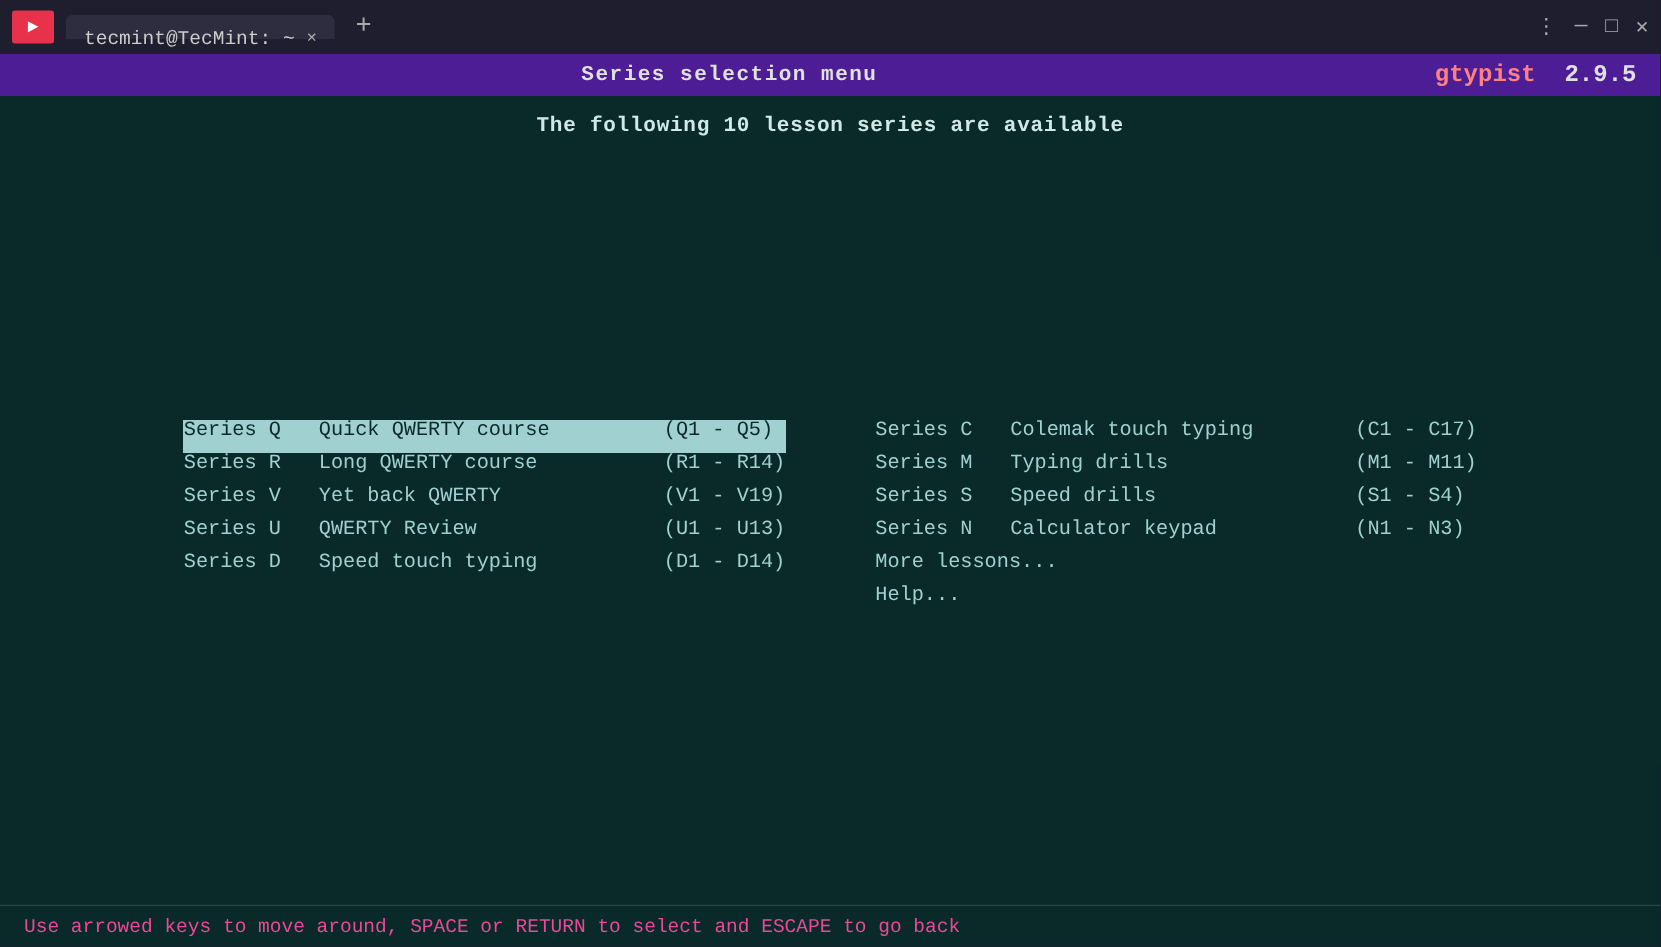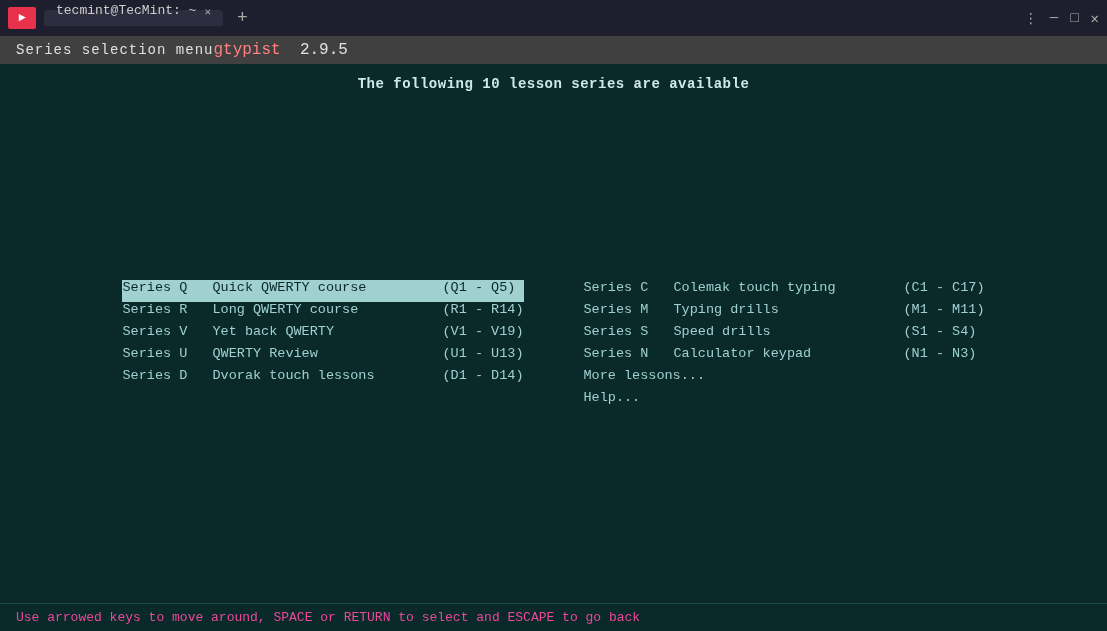--- a/index.html
+++ b/index.html
@@ -40,21 +40,21 @@
       font-weight: bold;
     }
 
     .tab {
       background: #2d2d3f;
       color: #ccc;
       padding: 8px 12px;
       border-radius: 4px 4px 0 0;
       font-size: 13px;
       display: flex;
-      align-items: flex-end;
+      align-items: flex-start;
       gap: 8px;
       height: 16px;
     }
 
     .tab-close {
       font-size: 11px;
       color: #aaa;
     }
 
     .tab-add {
@@ -73,26 +73,27 @@
     }
 
     .title-bar-btn {
       color: #aaa;
       font-size: 14px;
       cursor: pointer;
     }
 
     
     .menu-bar {
-      background: #404040;
+      background: #4c1d95;
       height: 28px;
       display: flex;
       align-items: center;
-      justify-content: flex-start;
+      justify-content: space-between;
       padding: 0 16px;
+      font-weight: bold;
     }
 
     .menu-bar-title {
       color: #e0e0e0;
       font-size: 14px;
       font-family: 'Courier New', Courier, monospace;
       letter-spacing: 1px;
     }
 
     .version-app {
@@ -220,21 +221,21 @@
   <div class="heading-line">The following 10 lesson series are available</div>
 
   <div class="content-area">
     <div class="series-table">
 
       <div class="series-col" id="series-left">
       <div class="series-row highlighted"><span class="col-key">Series Q</span><span class="col-name">Quick QWERTY course</span><span class="col-range">(Q1 - Q5)</span></div>
           <div class="series-row plain"><span class="col-key">Series R</span><span class="col-name">Long QWERTY course</span><span class="col-range">(R1 - R14)</span></div>
           <div class="series-row plain"><span class="col-key">Series V</span><span class="col-name">Yet back QWERTY</span><span class="col-range">(V1 - V19)</span></div>
           <div class="series-row plain"><span class="col-key">Series U</span><span class="col-name">QWERTY Review</span><span class="col-range">(U1 - U13)</span></div>
-          <div class="series-row plain"><span class="col-key">Series D</span><span class="col-name">Dvorak touch lessons</span><span class="col-range">(D1 - D14)</span></div>
+          <div class="series-row plain"><span class="col-key">Series D</span><span class="col-name">Speed touch typing</span><span class="col-range">(D1 - D14)</span></div>
         </div>
 
       <div class="series-col" id="series-right">
       <div class="series-row plain"><span class="col-key">Series C</span><span class="col-name">Colemak touch typing</span><span class="col-range">(C1 - C17)</span></div>
           <div class="series-row plain"><span class="col-key">Series M</span><span class="col-name">Typing drills</span><span class="col-range">(M1 - M11)</span></div>
           <div class="series-row plain"><span class="col-key">Series S</span><span class="col-name">Speed drills</span><span class="col-range">(S1 - S4)</span></div>
           <div class="series-row plain"><span class="col-key">Series N</span><span class="col-name">Calculator keypad</span><span class="col-range">(N1 - N3)</span></div>
           <div class="series-row plain"><span class="col-key" style="width: auto;">More lessons...</span></div>
           <div class="series-row plain"><span class="col-key" style="width: auto;">Help...</span></div>
         </div>

